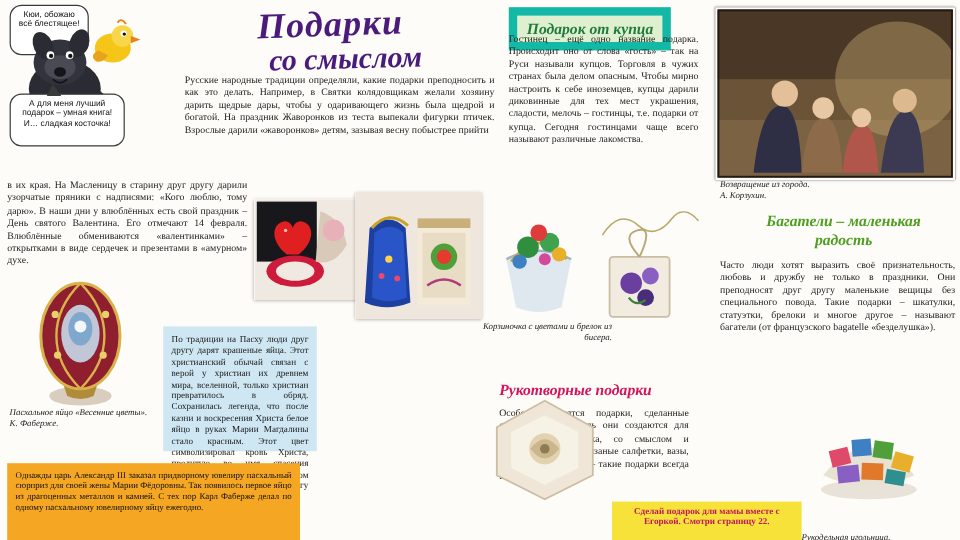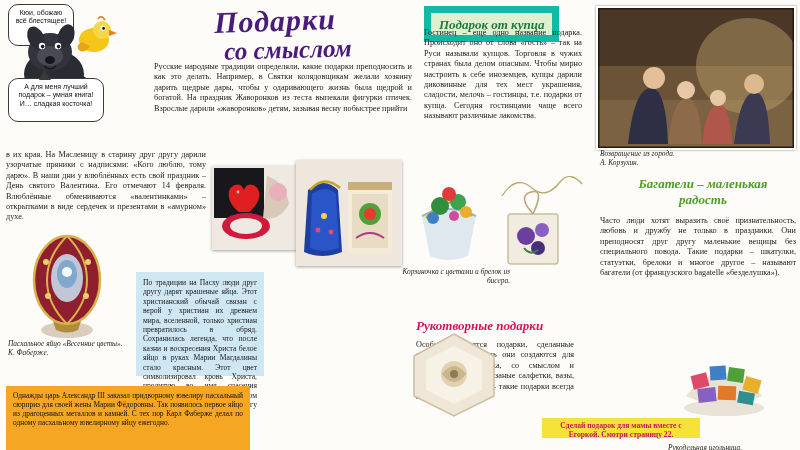--- a/index.html
+++ b/index.html
@@ -166,31 +166,30 @@
   
   #bagatelle-head { left: 610px; top: 176px; width: 186px; text-align: center; }
   #bagatelle-text { left: 600px; top: 216px; width: 196px; }
 
   
   #handmade-head { left: 416px; top: 316px; }
   #handmade-text { left: 416px; top: 340px; width: 158px; }
 
   
   #yellow-box {
-    left: 510px; top: 418px; width: 158px; height: 20px;
+    left: 510px; top: 418px; width: 158px; height: 32px;
     background: #f7e23a;
     padding: 3px 6px;
     box-sizing: border-box;
     font-family: "Liberation Serif", serif;
     font-size: 7.6px;
     line-height: 9.2px;
     color: #c2185b;
     font-weight: bold;
     text-align: center;
-    margin-left: 32px;
   }
 
   
   .obj { position: absolute; }
   .shadow { box-shadow: 0 1px 3px rgba(0,0,0,.35); }
   #egg-faberge { left: 12px; top: 222px; width: 110px; height: 120px; }
   #caption-egg { left: 8px; top: 340px; width: 118px; }
   #heart-pic { left: 212px; top: 166px; width: 86px; height: 84px; }
   #bags-pic { left: 296px; top: 160px; width: 106px; height: 106px; }
   #basket-pic { left: 402px; top: 178px; width: 92px; height: 86px; }

